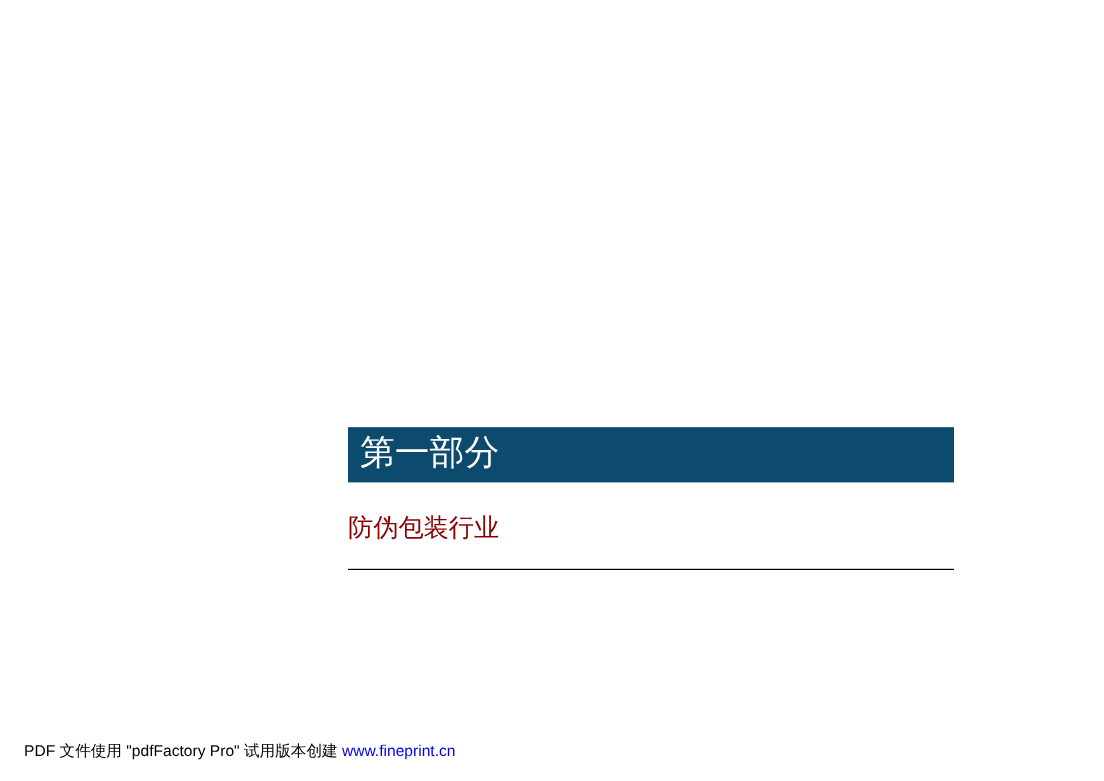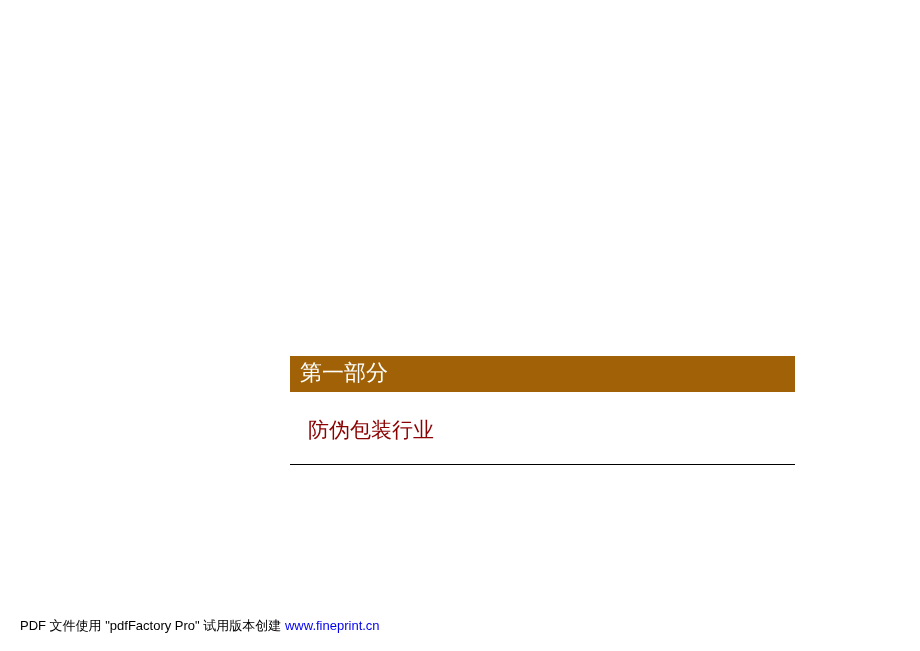--- a/index.html
+++ b/index.html
@@ -10,31 +10,31 @@
       font-family: "SimSun", "宋体", serif;
       position: relative;
     }
     .content {
       position: absolute;
       left: 290px;
       top: 356px;
       width: 505px;
     }
     .section-header {
-      background: #a16207;
+      background: #0c4a6e;
       color: #ffffff;
-      font-size: 22px;
+      font-size: 29px;
       padding: 2px 10px 4px 10px;
       font-weight: normal;
     }
     .section-title {
       color: #8b0000;
       font-size: 21px;
       margin-top: 24px;
-      margin-left: 18px;
+      margin-left: 0;
     }
     .divider {
       margin-top: 20px;
       border-bottom: 1px solid #000000;
       width: 100%;
     }
     .footer {
       position: absolute;
       bottom: 16px;
       left: 20px;

